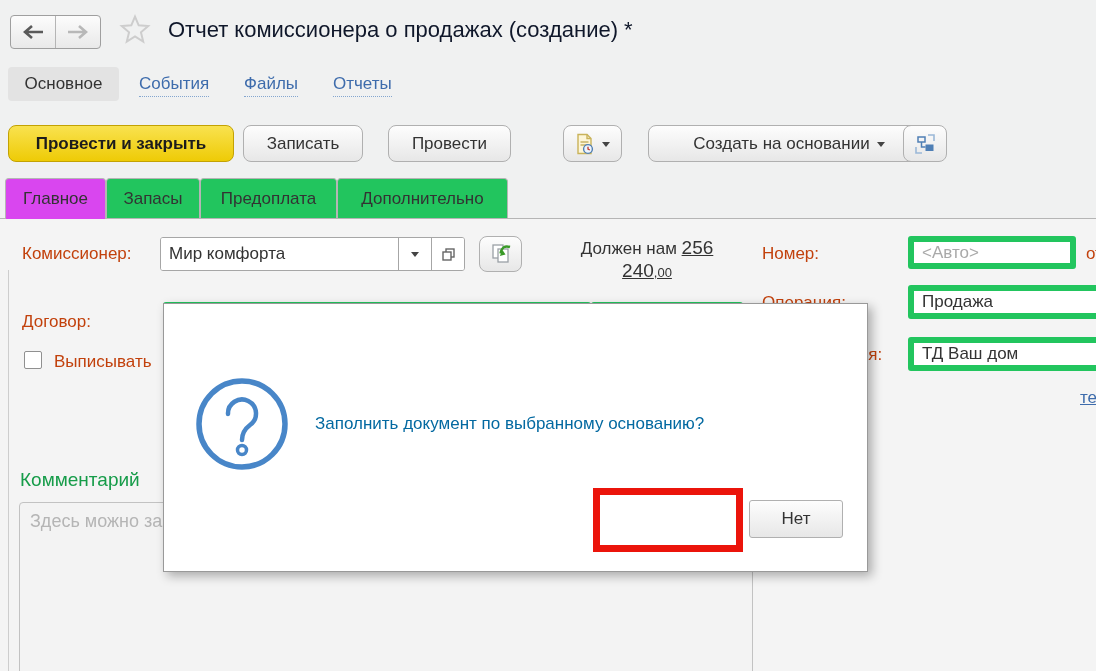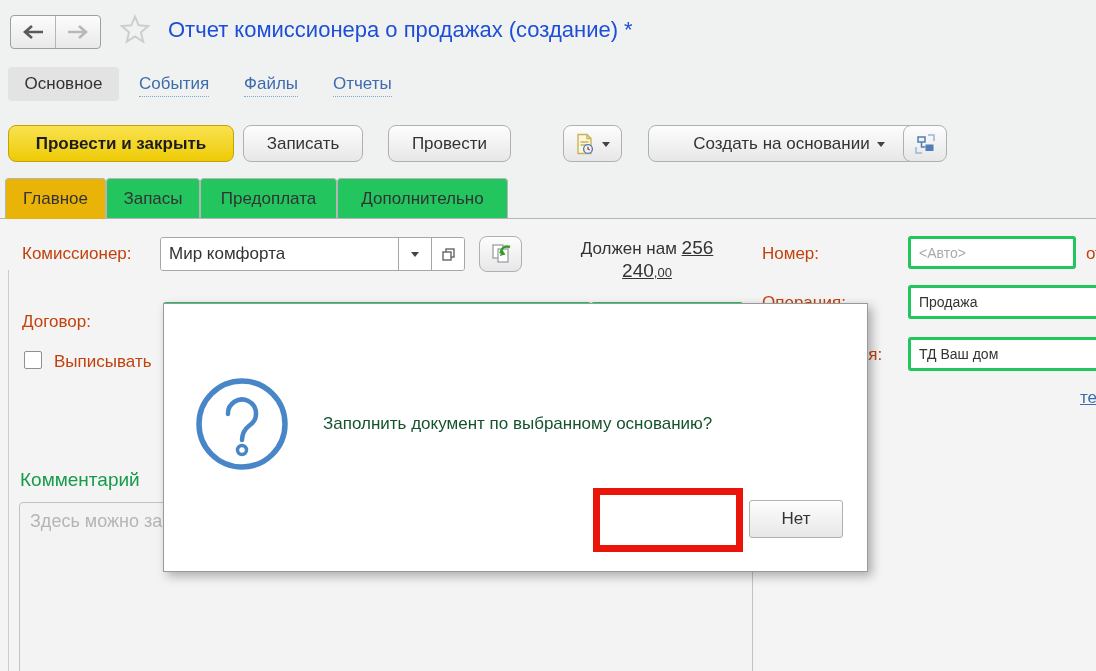--- a/index.html
+++ b/index.html
@@ -12,35 +12,35 @@
          background:linear-gradient(#fdfdfd,#e7e7e7); border:1px solid #b0b0b0;
          border-radius:8px; font-size:17px; color:#333; cursor:pointer; }
   .btn-yellow { background:linear-gradient(#f9e24f,#eecb06); border:1px solid #c3a203; font-weight:bold; color:#1c1c1c; }
   .caret { width:0; height:0; border:4px solid transparent; border-top:5px solid #444; margin-top:5px; }
 
   
   .navgroup { left:10px; top:15px; width:91px; height:34px; display:flex;
               background:linear-gradient(#fcfcfc,#e9e9e9); border:1px solid #9f9f9f; border-radius:4px; }
   .navgroup .half { flex:1; display:flex; align-items:center; justify-content:center; cursor:pointer; }
   .navgroup .half + .half { border-left:1px solid #b5b5b5; }
-  .title { left:168px; top:17px; font-size:22px; color:#1d4ed8; white-space:nowrap; }
+  .title { left:168px; top:17px; font-size:22px; color:#0f172a; white-space:nowrap; }
   .chip { left:8px; top:67px; width:111px; height:34px; background:#e3e3e3; border-radius:4px;
           display:flex; align-items:center; justify-content:center; cursor:default; }
   .navlink { top:74px; color:#3e6cac; cursor:pointer; border-bottom:1px dotted #84a6cf; padding-bottom:2px; }
 
   
   .tab { top:178px; height:40px; background:#22c55e; border:1px solid #b5b5b5; border-bottom:none;
          border-radius:4px 4px 0 0; display:flex; align-items:center; justify-content:center; cursor:pointer; }
-  .tab.active { background:#eab308; height:41px; z-index:2; }
+  .tab.active { background:#d946ef; height:41px; z-index:2; }
   .content { left:0; top:218px; width:1096px; height:453px; background:#f4f4f4; border-top:1px solid #b5b5b5; }
 
   
   .lbl { white-space:nowrap; color:#c2410c; }
-  .inp { background:#fff; border:3px solid #22c55e; border-radius:3px; font-family:"Liberation Sans",sans-serif;
-         font-size:14px; color:#333; padding:0 8px; outline:none; }
+  .inp { background:#fff; border:6px solid #22c55e; border-radius:3px; font-family:"Liberation Sans",sans-serif;
+         font-size:17px; color:#333; padding:0 8px; outline:none; }
   .inp::placeholder { color:#a9a9a9; opacity:1; }
   .fieldgroup { display:flex; background:#fff; border:1px solid #a6a6a6; border-radius:3px; overflow:hidden; }
   .fieldgroup input { border:none; flex:1; min-width:0; padding:0 8px; font-size:17px; font-family:"Liberation Sans",sans-serif; color:#333; outline:none; }
   .fgbtn { width:33px; display:flex; align-items:center; justify-content:center; border-left:1px solid #a6a6a6; background:#fff; cursor:pointer; }
 
   .debt { left:556px; top:237px; width:182px; text-align:center; line-height:22px; cursor:pointer; }
   .debt .u-big { font-size:19px; text-decoration:underline; }
   .debt .u-small { font-size:13px; text-decoration:underline; }
 
   .checkbox { width:18px; height:18px; background:#fff; border:1px solid #909090; border-radius:2px; cursor:pointer; }
@@ -49,21 +49,21 @@
   textarea.comment { left:19px; top:502px; width:734px; height:200px; background:#f3f3f3; border:1px solid #c2c2c2;
          border-radius:4px; padding:8px 10px; font-family:"Liberation Sans",sans-serif; font-size:18px; color:#333; resize:none; outline:none; }
   textarea.comment::placeholder { color:#b5b5b5; opacity:1; }
 
   .vline { left:8px; top:270px; width:1px; height:401px; background:#cdcdcd; }
   .partial-link { left:1080px; top:388px; color:#3e6cac; text-decoration:underline; cursor:pointer; }
 
   
   .dialog { left:163px; top:303px; width:705px; height:269px; background:#fff; border:1px solid #999;
             box-shadow:4px 4px 10px rgba(0,0,0,.3); z-index:10; }
-  .dialog .msg { left:159px; top:110px; font-size:17px; color:#14532d; white-space:nowrap; }
+  .dialog .msg { left:151px; top:110px; font-size:17px; color:#0369a1; white-space:nowrap; }
   .dlg-yes { left:457px; top:196px; width:102px; height:38px; border-radius:3px;
              outline:1px solid #d4af00; outline-offset:3px; }
   .dlg-no  { left:585px; top:196px; width:94px; height:38px; border-radius:3px; }
 
   .annotation { left:593px; top:488px; width:150px; height:64px; border:7px solid #eb140b; z-index:30; pointer-events:none; }
 </style>
 </head>
 <body>
 
 <div class="abs navgroup">

